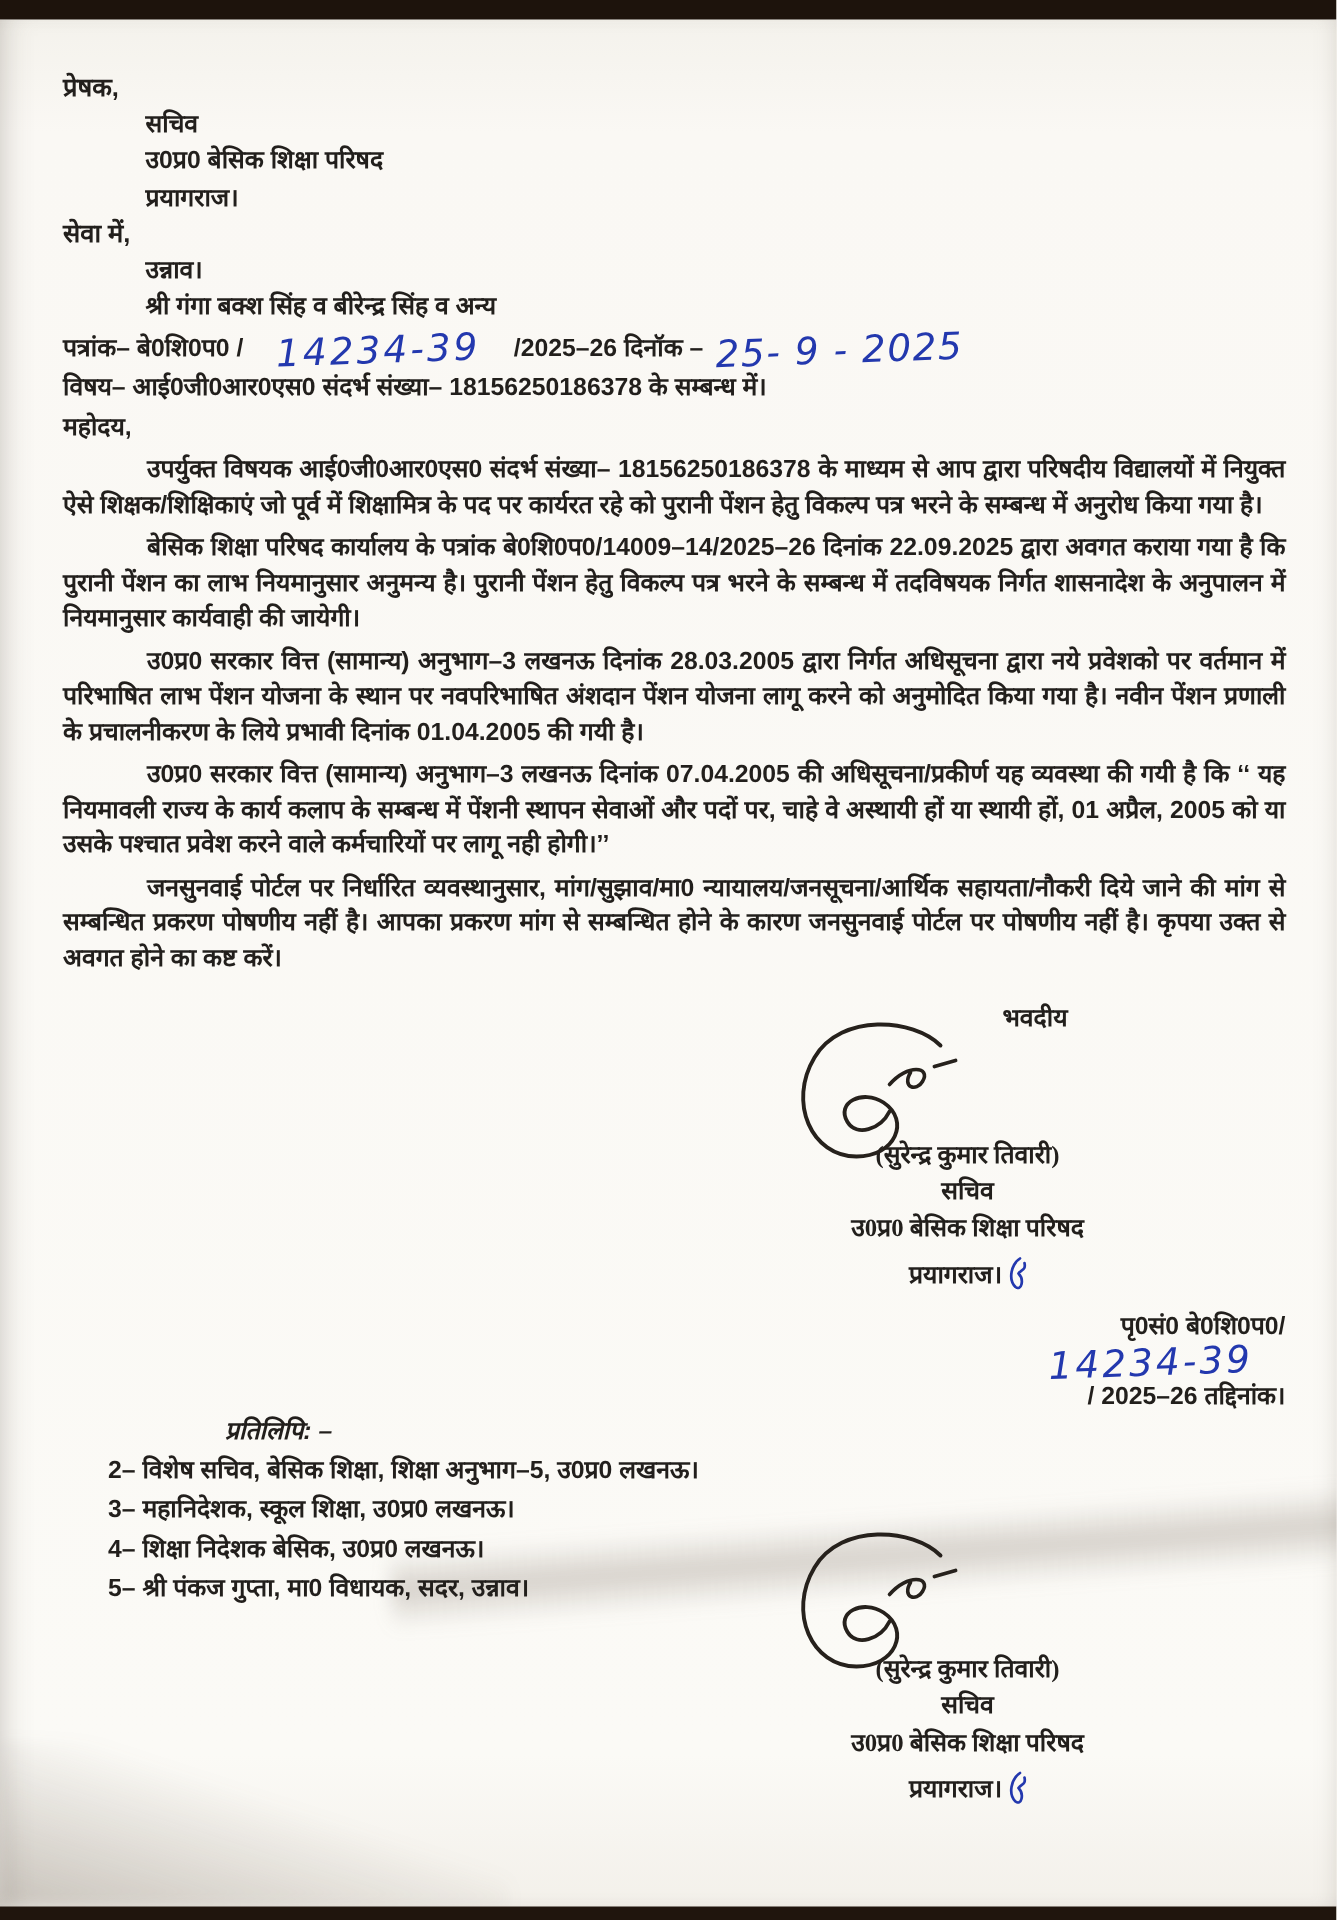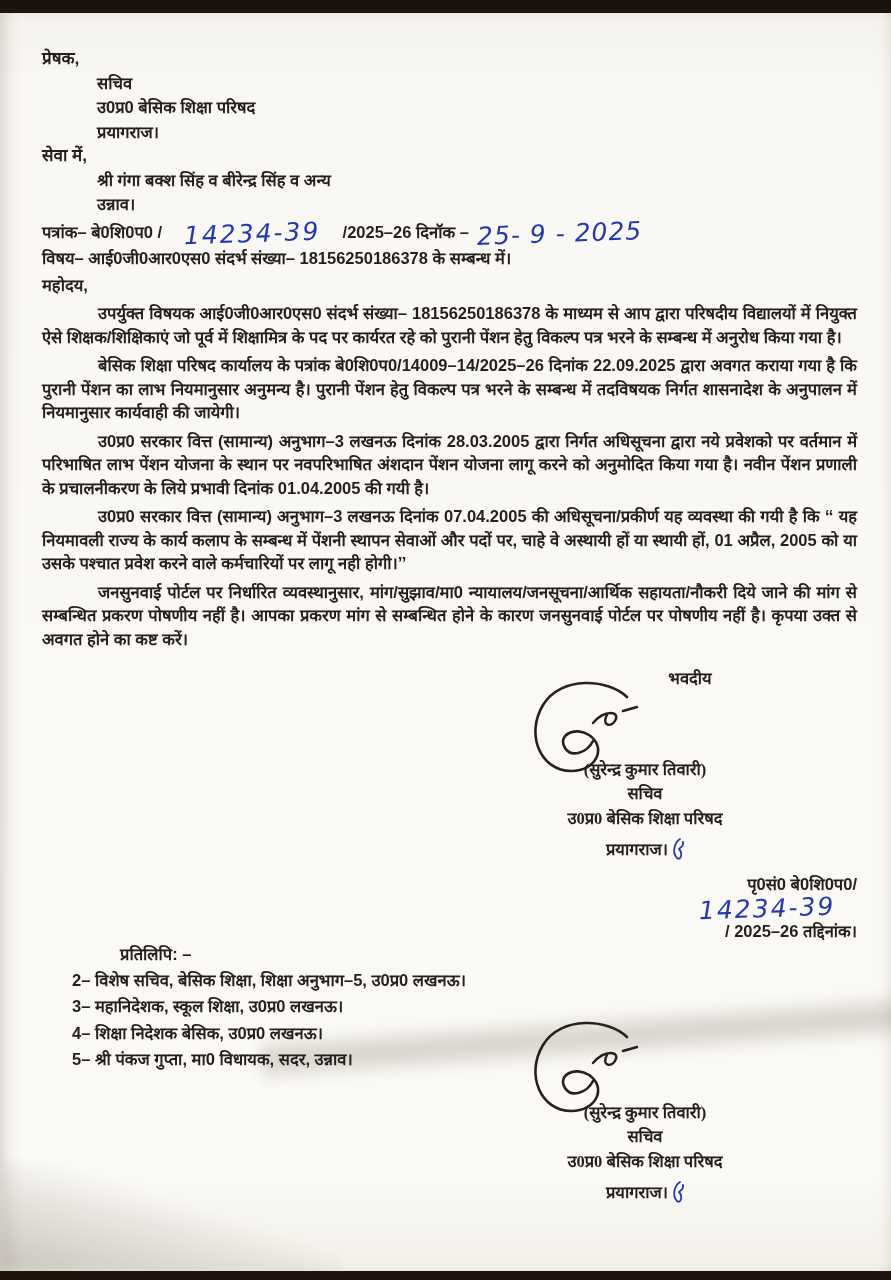--- a/index.html
+++ b/index.html
@@ -56,21 +56,21 @@
     text-align:center; line-height:24.5px;font-family:Liberation Serif, serif;
   }
   .sign-block .valediction{ padding-left:90px; }
   .scrawl{ position:absolute; pointer-events:none; }
   .scrawl-1{ top:10px; left:48px; }
   .scrawl-2{ top:-84px; left:48px; }
   .sig-name-gap{ height:66px; }
   .blue-mark{ position:relative; top:6px; left:2px; }
 
   .endorse-row{ margin-top:10px;flex-direction:column; }
-  .copy-label{ margin-left:78px; }
+  .copy-label{ margin-left:108px;font-style:italic; }
   .copies{ margin-left:30px; }
   .copies div{ line-height:26.5px; }
 
   .sign-block-2{ margin-top:28px; }
 </style>
 </head>
 <body>
 
 <div class="scan-edge-top"></div>
 <div class="scan-edge-bottom"></div>
@@ -82,22 +82,22 @@
 
     <div class="addr-label">प्रेषक,</div>
     <div class="addr-lines">
       <div>सचिव</div>
       <div>उ0प्र0 बेसिक शिक्षा परिषद</div>
       <div>प्रयागराज।</div>
     </div>
 
     <div class="addr-label">सेवा में,</div>
     <div class="addr-lines">
+      <div>उन्नाव।</div>
       <div>श्री गंगा बक्श सिंह व बीरेन्द्र सिंह व अन्य</div>
-      <div>उन्नाव।</div>
     </div>
 
     <div class="ref-row">
       <span>पत्रांक– बे0शि0प0 /</span>
       <span class="hand">14234-39</span>
       <span>/2025–26  दिनॉक –</span>
       <span class="hand date">25- 9 - 2025</span>
     </div>
 
     <div class="subject">विषय– आई0जी0आर0एस0 संदर्भ संख्या– 18156250186378 के सम्बन्ध में।</div>

